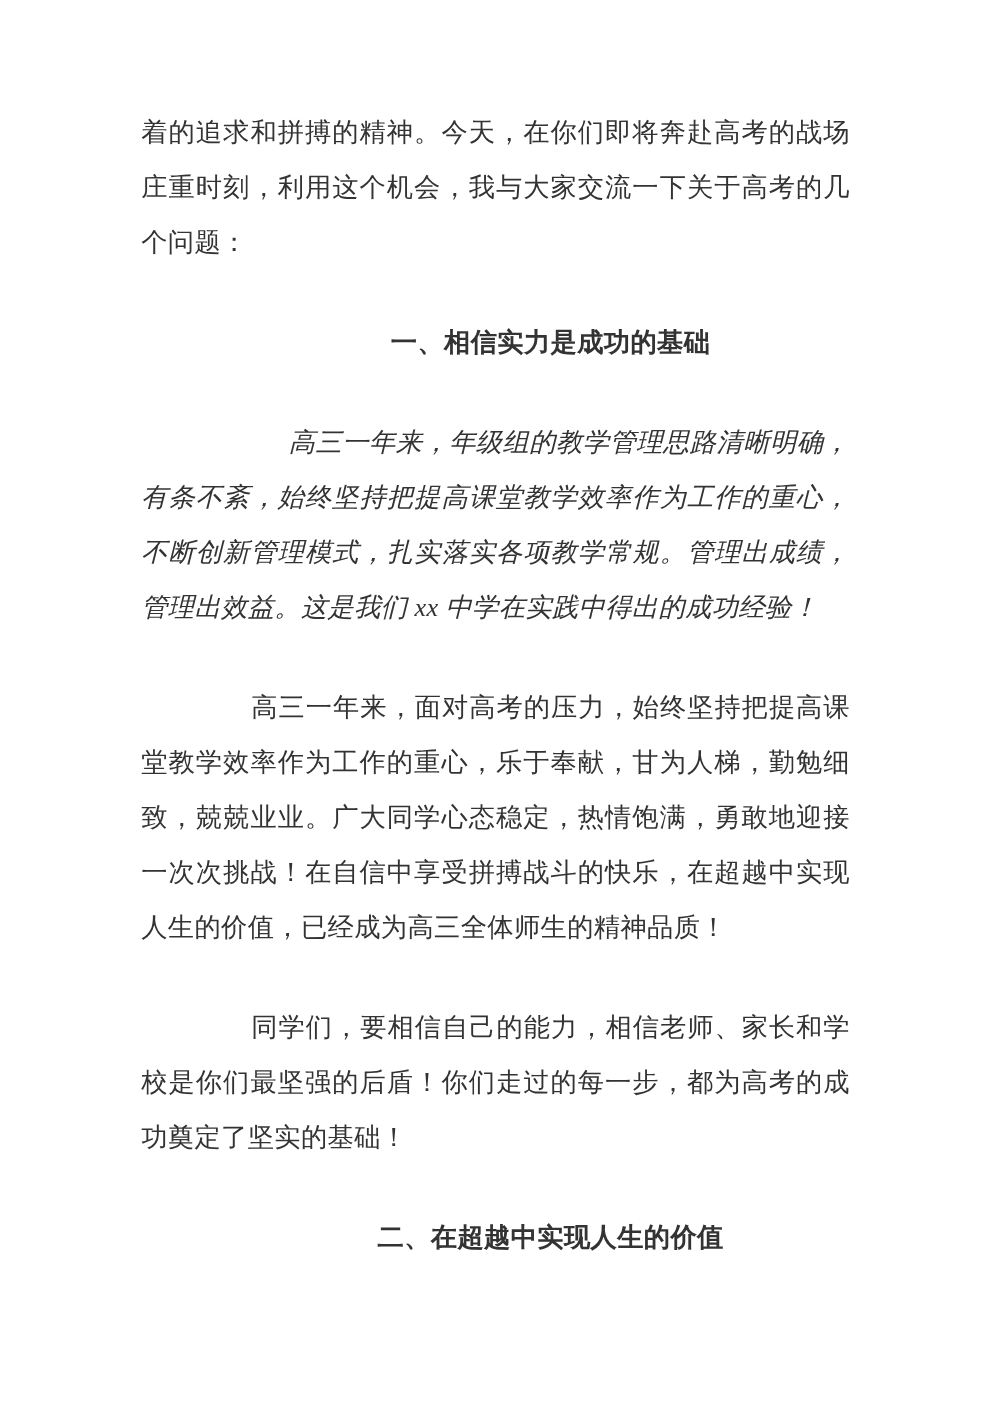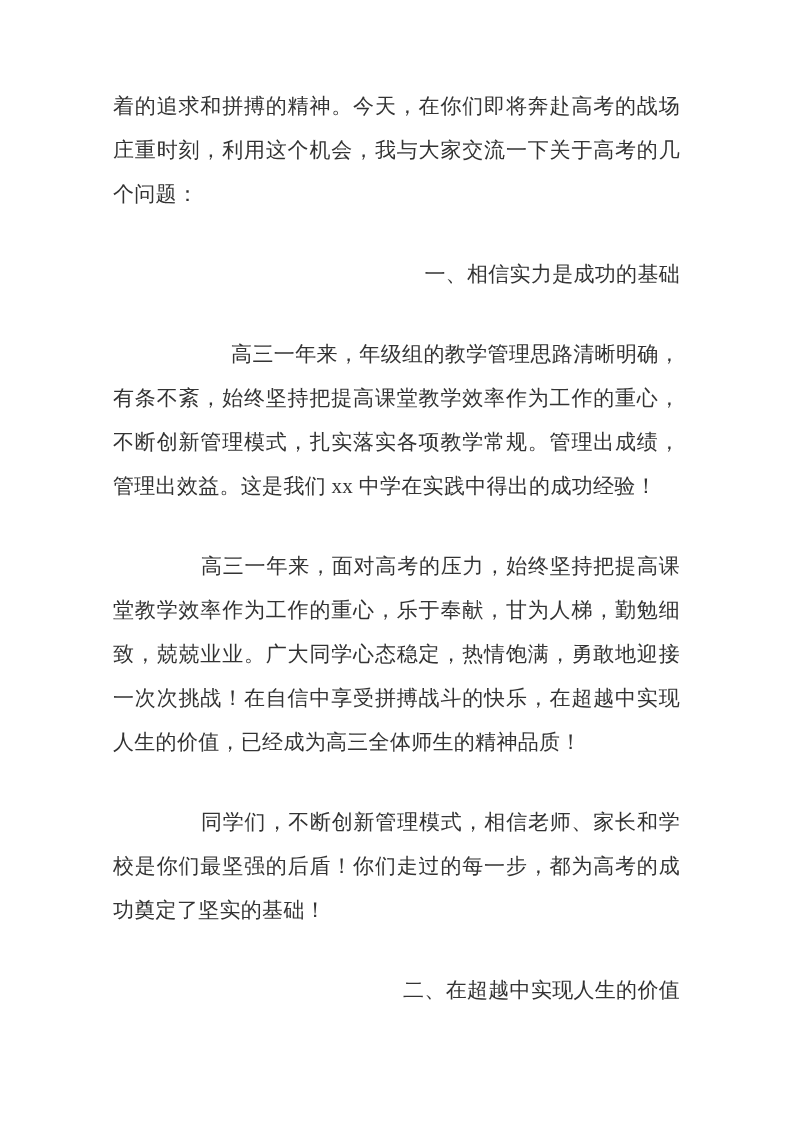--- a/index.html
+++ b/index.html
@@ -28,39 +28,39 @@
   .block {
     font-size: 21px;
     line-height: 44px;
     letter-spacing: 0.3px;
     margin: 0 0 36px 0;
     text-align: justify;
     word-break: break-all;
     overflow-wrap: break-word;
   }
   .heading {
-    text-align: right;
-    font-weight: normal;
+    text-align: center;
+    font-weight: bold;
   }
   .indent-none { text-indent: 0; }
   .indent-md   { text-indent: 88px; }
-  .indent-lg   { text-indent: 118px; }
+  .indent-lg   { text-indent: 118px; font-style: italic; }
 </style>
 </head>
 <body>
 
 <div class="page">
   <div class="doc-body">
 
     <p class="block indent-none">着的追求和拼搏的精神。今天，在你们即将奔赴高考的战场庄重时刻，利用这个机会，我与大家交流一下关于高考的几个问题：</p>
 
     <p class="block heading indent-md">一、相信实力是成功的基础</p>
 
     <p class="block indent-lg">高三一年来，年级组的教学管理思路清晰明确，有条不紊，始终坚持把提高课堂教学效率作为工作的重心，不断创新管理模式，扎实落实各项教学常规。管理出成绩，管理出效益。这是我们 xx 中学在实践中得出的成功经验！</p>
 
     <p class="block indent-md">高三一年来，面对高考的压力，始终坚持把提高课堂教学效率作为工作的重心，乐于奉献，甘为人梯，勤勉细致，兢兢业业。广大同学心态稳定，热情饱满，勇敢地迎接一次次挑战！在自信中享受拼搏战斗的快乐，在超越中实现人生的价值，已经成为高三全体师生的精神品质！</p>
 
-    <p class="block indent-md">同学们，不断创新管理模式，相信老师、家长和学校是你们最坚强的后盾！你们走过的每一步，都为高考的成功奠定了坚实的基础！</p>
+    <p class="block indent-md">同学们，要相信自己的能力，相信老师、家长和学校是你们最坚强的后盾！你们走过的每一步，都为高考的成功奠定了坚实的基础！</p>
 
     <p class="block heading indent-md">二、在超越中实现人生的价值</p>
 
   </div>
 </div>
 
 </body></html>

